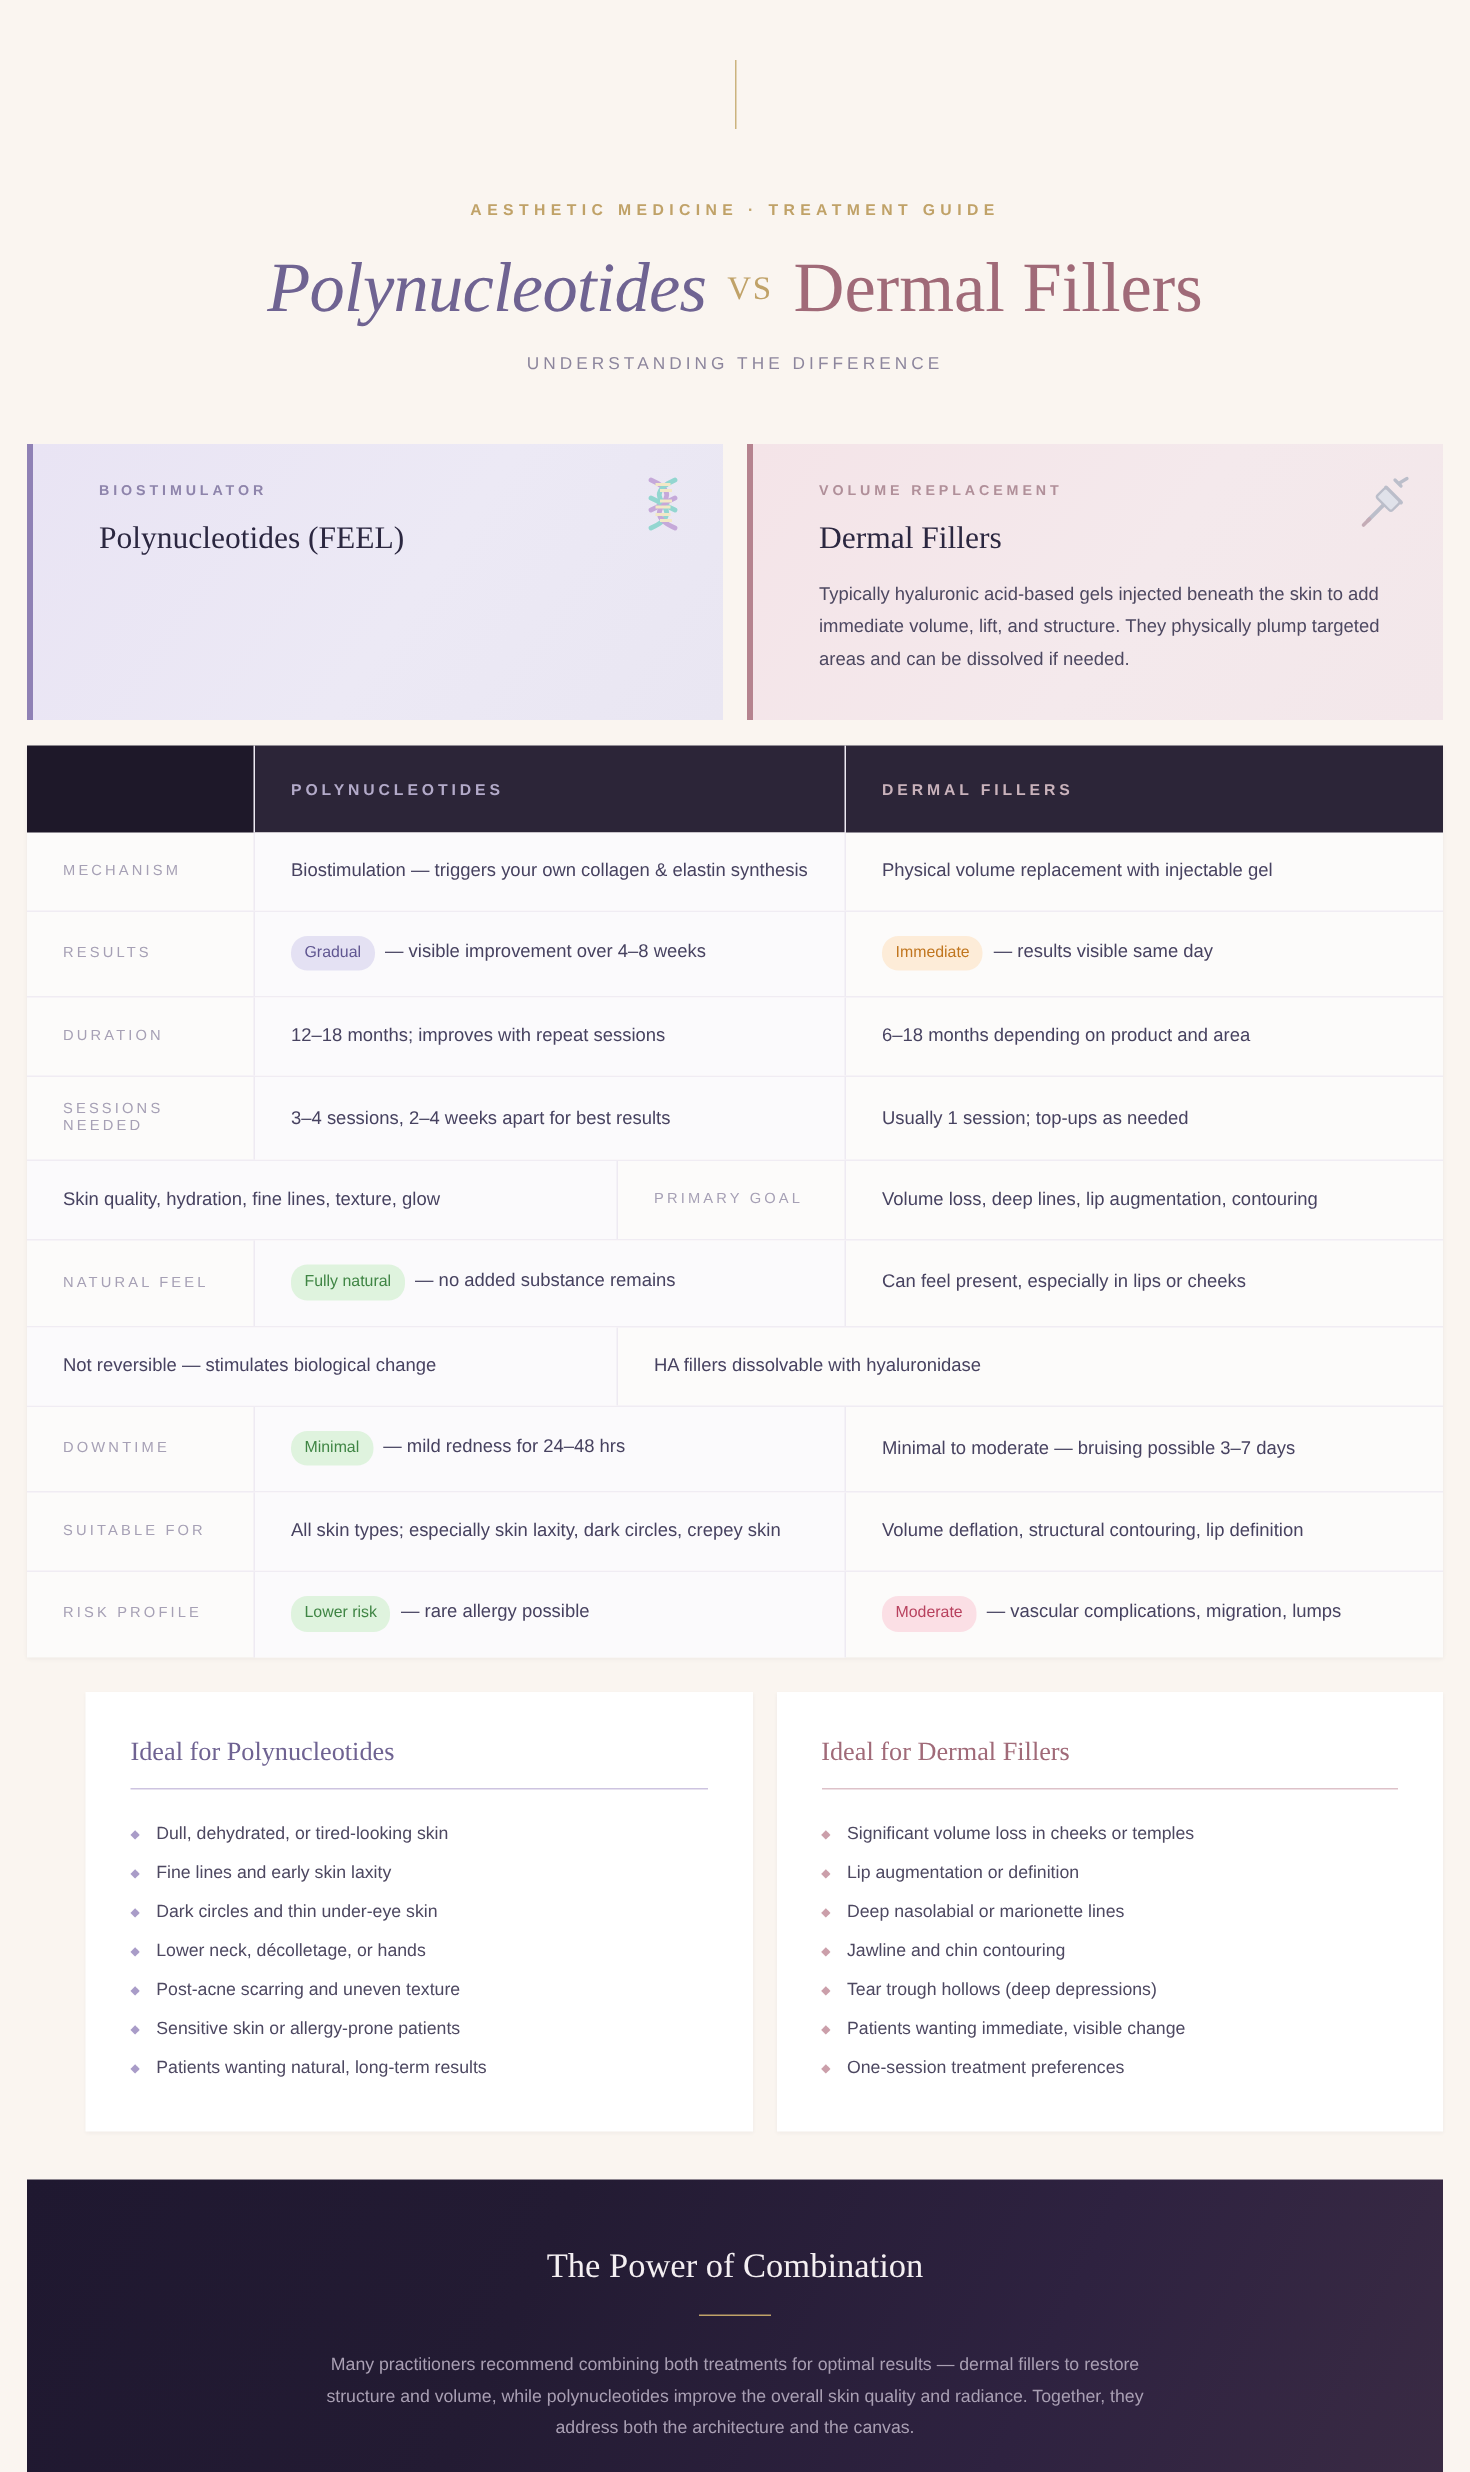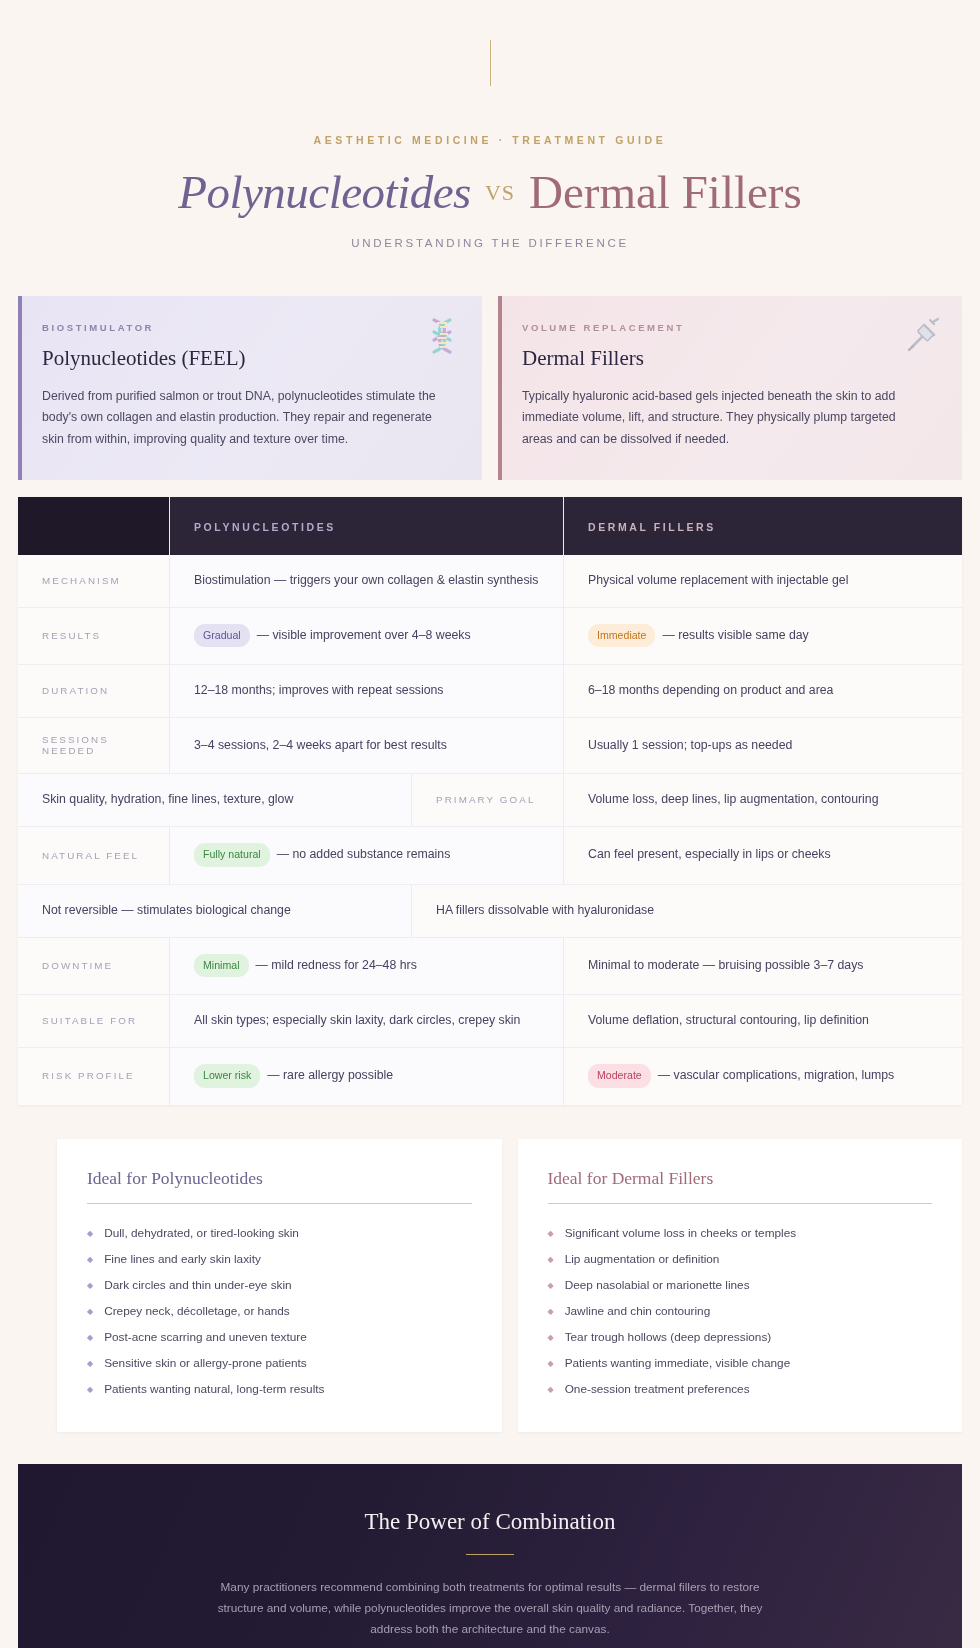--- a/index.html
+++ b/index.html
@@ -29,21 +29,21 @@
   .title .vs { font-size:22px; font-style:normal; color:#c0a268; letter-spacing:1px; padding:0 14px; position:relative; top:-8px;}
   .title .df { color:#a06a78; }
   .subtitle {
     margin-top:20px;
     font-size:11.5px; letter-spacing:2.7px; color:#8d869d;
     text-transform:uppercase;
   }
 
   
   .intro { display:flex; gap:16px; margin-top:47px; }
-  .icard { flex:1; position:relative; padding:26px 28px 30px 20px; overflow:hidden; }
+  .icard { flex:1; position:relative; padding:26px 28px 30px 44px; overflow:hidden; }
   .icard.pn { background:linear-gradient(125deg,#e9e4f4 0%, #ece9f5 55%, #e9e6f2 100%); border-left:4px solid #8f81b5; }
   .icard.df { background:linear-gradient(125deg,#f4e4e8 0%, #f4e9ec 55%, #f3e7ea 100%); border-left:4px solid #b5838f; }
   .icard .kicker { font-size:9.5px; letter-spacing:2.6px; font-weight:bold; text-transform:uppercase; }
   .icard.pn .kicker { color:#8e84ab; }
   .icard.df .kicker { color:#b08f99; }
   .icard h2 {
     font-family:"Liberation Serif", serif;
     font-weight:normal; font-size:21px; margin-top:13px; color:#2b2740;
   }
   .icard p { margin-top:15px; font-size:12.3px; line-height:1.72; color:#4d4861; max-width:400px; }
@@ -77,21 +77,21 @@
   .pill {
     display:inline-block; border-radius:11px; padding:3px 9px 4px 9px;
     font-size:10.6px; font-weight:normal; margin-right:7px; white-space:nowrap;
   }
   .pill.violet { background:#e4e1f3; color:#5f5590; }
   .pill.amber  { background:#fdecd8; color:#c1761f; }
   .pill.green  { background:#dff3de; color:#3f8544; }
   .pill.pink   { background:#fbdfe5; color:#b8415e; }
 
   
-  .ideals { display:flex; gap:16px; margin-top:34px;padding-left:39px; }
+  .ideals { display:flex; gap:16px; margin-top:23px;padding-left:39px; }
   .ideal { flex:1; background:#fff; padding:29px 30px 30px 30px; box-shadow:0 1px 3px rgba(40,30,50,.05); }
   .ideal h3 { font-family:"Liberation Serif", serif; font-weight:normal; font-size:17.5px; }
   .ideal.pn h3 { color:#6f6392; }
   .ideal.df h3 { color:#a06a78; }
   .ideal .rule { height:1px; margin-top:14px; }
   .ideal.pn .rule { background:#cdc4e0; }
   .ideal.df .rule { background:#ddc2c9; }
   .ideal ul { list-style:none; margin-top:16px; }
   .ideal li { display:flex; align-items:baseline; font-size:11.8px; color:#4d4861; padding:6px 0; }
   .ideal li .bullet { font-size:8px; margin-right:11px; line-height:1; position:relative; top:-1px; }
@@ -137,21 +137,20 @@
               <path d="M20 13 L28 13"></path>
               <path d="M20 20 L28 20"></path>
             <path d="M17 24 L27 24"></path>
               <path d="M17 29 L27 29"></path>
               <path d="M20 33 L28 33"></path>
           </g>
         </svg>
       </div>
       <div class="kicker">BIOSTIMULATOR</div>
       <h2>Polynucleotides (FEEL)</h2>
-      <p>Derived from purified salmon or trout DNA, polynucleotides stimulate the body's own collagen and elastin production. They repair and regenerate skin from within, improving quality and texture over time.</p>
     </div>
 
     <div class="icard df">
       <div class="deco">
         <svg viewBox="0 0 44 44" width="44" height="44">
           <g stroke="#b9bcc9" stroke-width="2.6" fill="none" stroke-linecap="round">
             <path d="M12 33 L25 20"></path>
             <path d="M24 11 L34 21"></path>
           </g>
           <rect x="18.5" y="14.5" width="14" height="9" rx="1.6" transform="rotate(45 25.5 19)" fill="#dfe2ea" stroke="#b9bcc9" stroke-width="1.6"></rect>
@@ -300,21 +299,21 @@
           <li>
             <span class="bullet">◆</span>
             <span>Fine lines and early skin laxity</span>
           </li>
           <li>
             <span class="bullet">◆</span>
             <span>Dark circles and thin under-eye skin</span>
           </li>
           <li>
             <span class="bullet">◆</span>
-            <span>Crepey neck, décolletage, or hands</span>
+            <span>Lower neck, décolletage, or hands</span>
           </li>
           <li>
             <span class="bullet">◆</span>
             <span>Post-acne scarring and uneven texture</span>
           </li>
           <li>
             <span class="bullet">◆</span>
             <span>Sensitive skin or allergy-prone patients</span>
           </li>
           <li>

